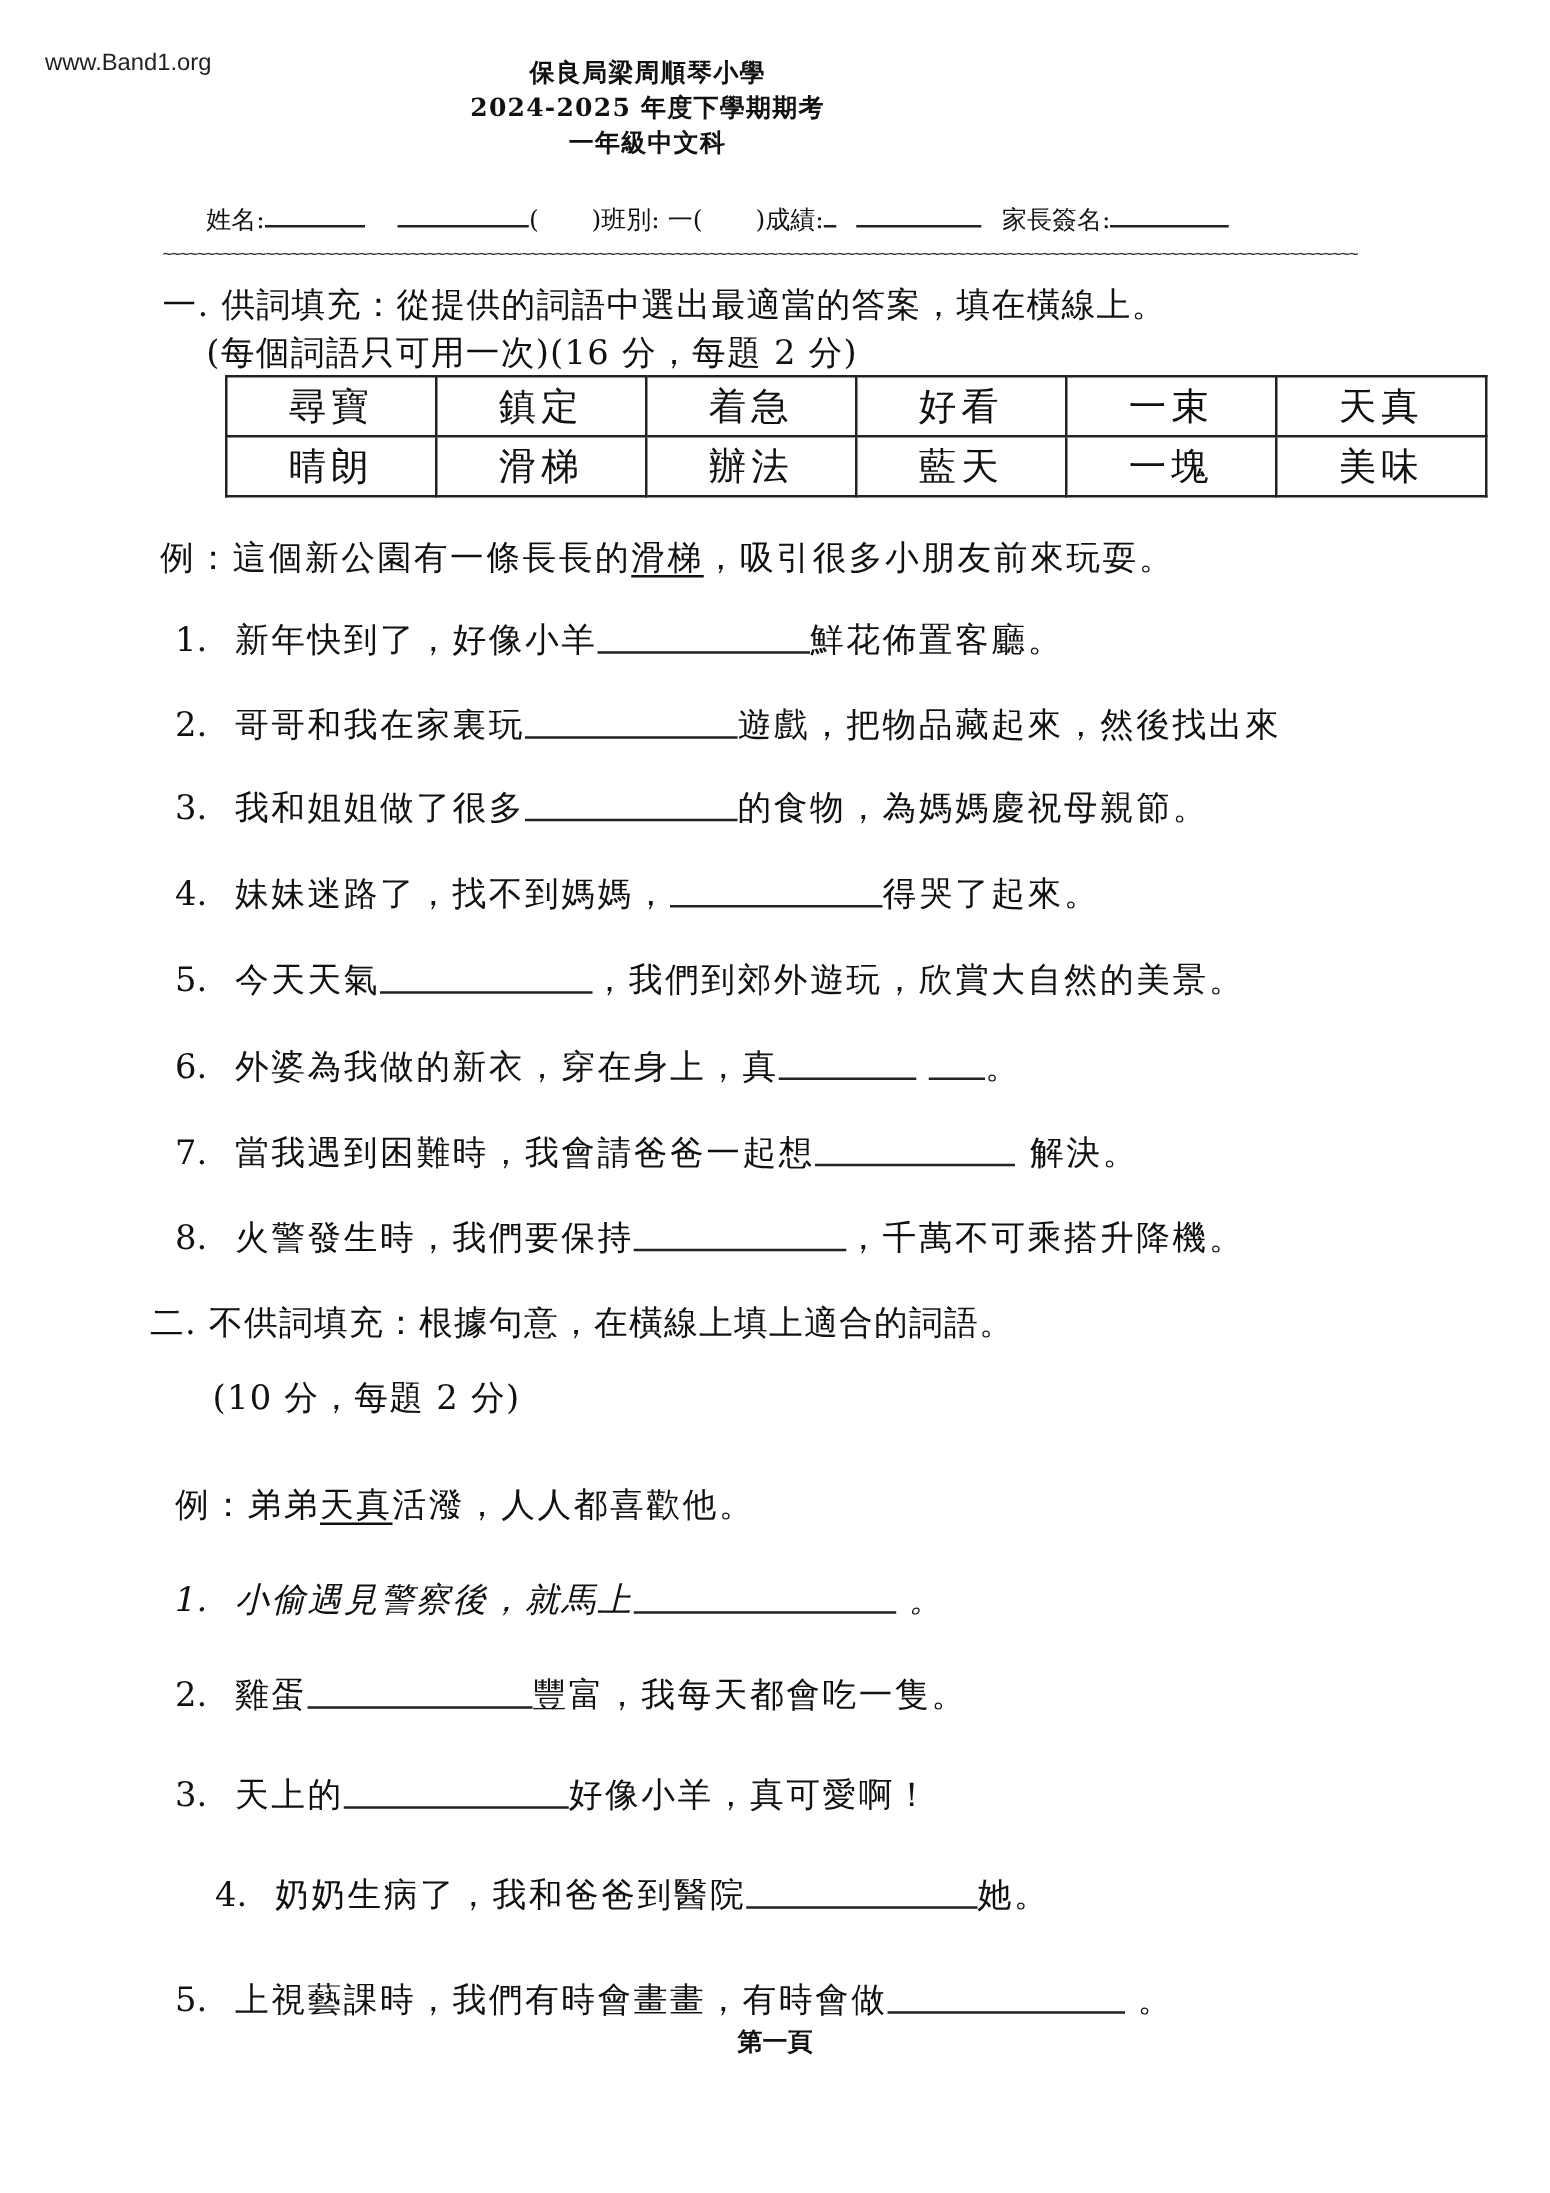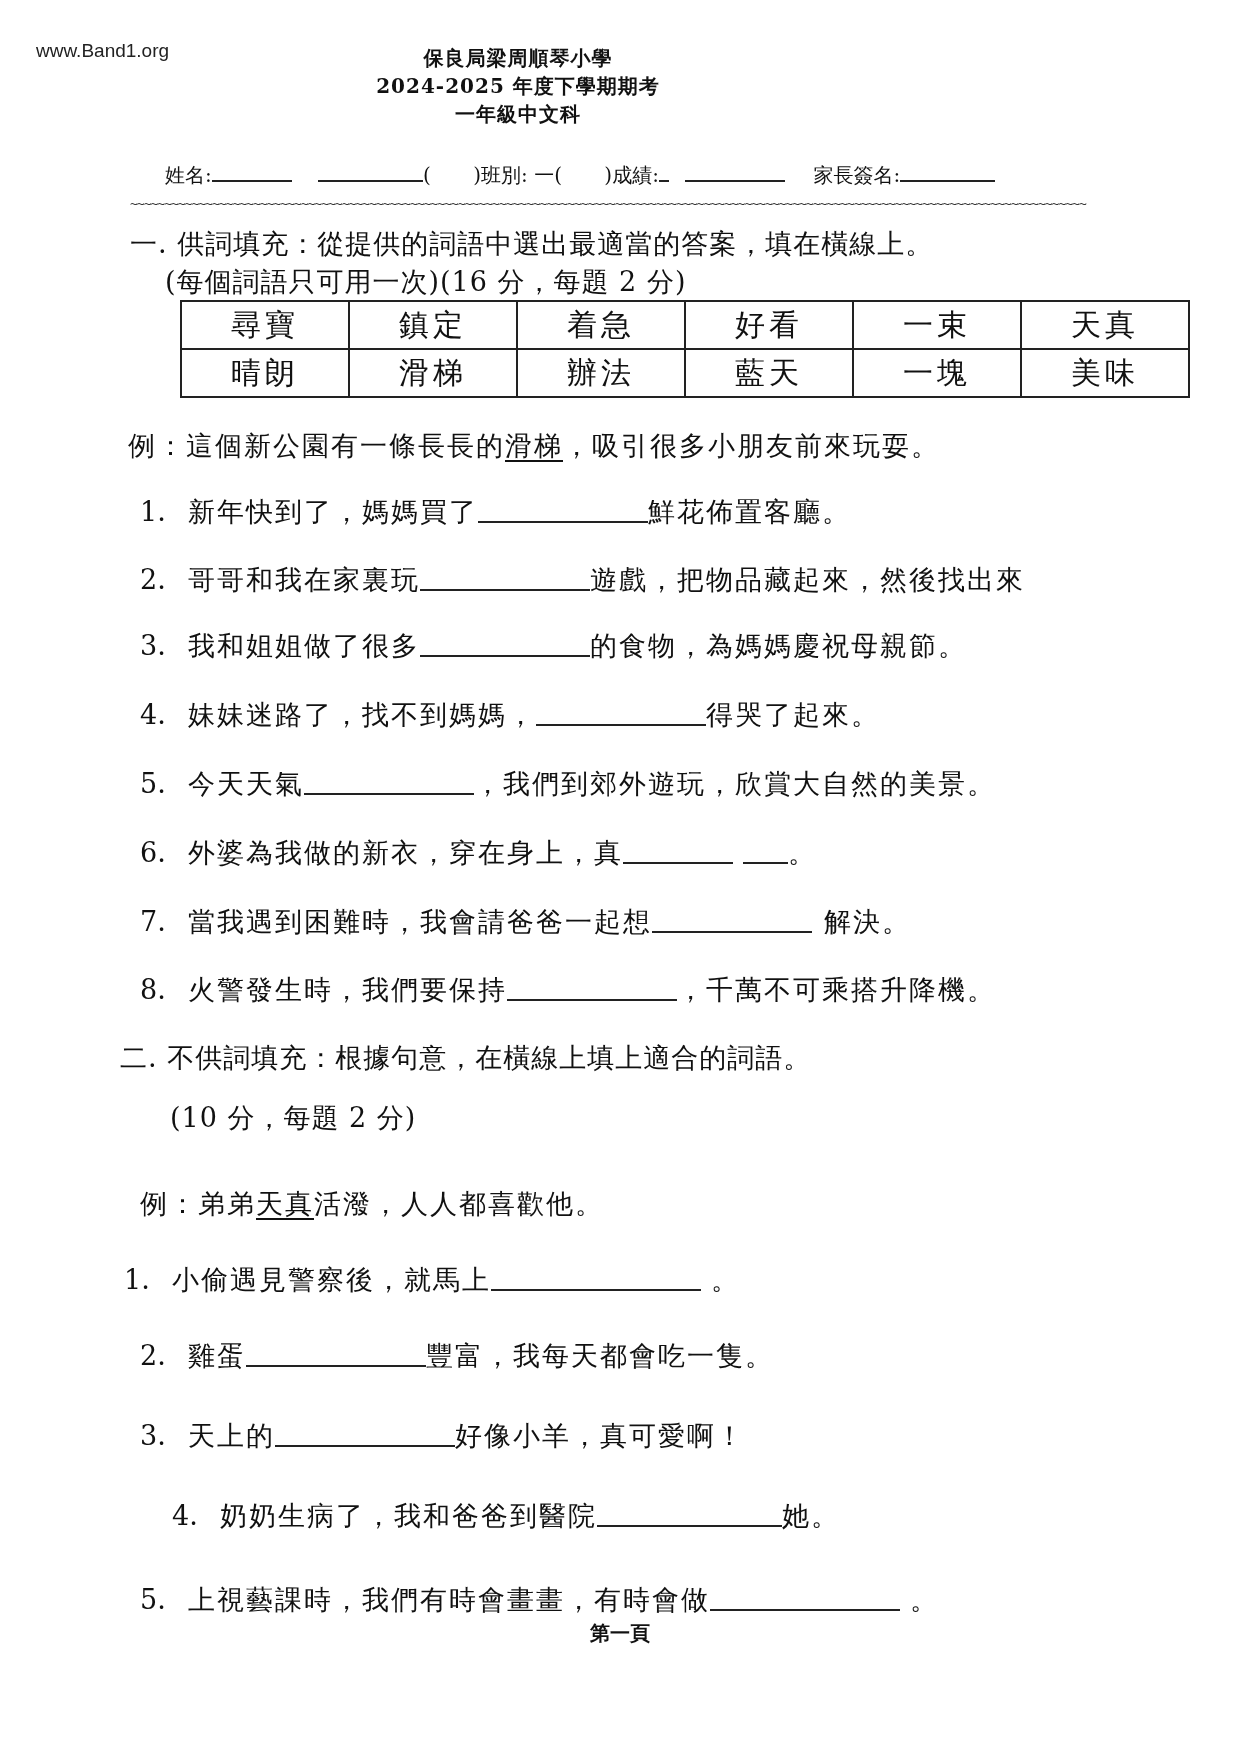--- a/index.html
+++ b/index.html
@@ -50,21 +50,21 @@
   <div>2024-2025 年度下學期期考</div>
   <div>一年級中文科</div>
 </div>
 
 <div class="info-line">
   <span>姓名:</span><span class="blank" style="width:80px"></span>
   <span class="blank" style="width:105px; margin-left:20px"></span><span>(</span>
   <span style="display:inline-block;width:36px"></span><span>)班別: 一(</span>
   <span style="display:inline-block;width:36px"></span><span>)成績:</span><span class="blank" style="width:10px"></span>
   <span class="blank" style="width:100px; margin-left:10px"></span>
-  <span style="margin-left:22px">家長簽名:</span><span class="blank" style="width:95px"></span>
+  <span style="margin-left:10px">家長簽名:</span><span class="blank" style="width:95px"></span>
 </div>
 
 <div class="wave">~~~~~~~~~~~~~~~~~~~~~~~~~~~~~~~~~~~~~~~~~~~~~~~~~~~~~~~~~~~~~~~~~~~~~~~~~~~~~~~~~~~~~~~~~~~~~~~~~~~~~~~~~~~~~~~~~~~~~~~~~~~~~~~~~~~~~~~~~~~~</div>
 
 <div class="sec-title" style="left:130px; top:226px;">一. 供詞填充：從提供的詞語中選出最適當的答案，填在橫線上。</div>
 <div class="sec-sub" style="left:165px; top:264px;">(每個詞語只可用一次)(16 分，每題 2 分)</div>
 
 <table class="words">
   <tbody>
       <tr>
@@ -84,21 +84,21 @@
     <td>美味</td>
   </tr>
 </tbody>
   </table>
 
 <div class="q" style="left:128px; top:428px;">
   <span>例：這個新公園有一條長長的</span><span class="u">滑梯</span><span>，吸引很多小朋友前來玩耍。</span>
 </div>
 
 <div class="q" style="left:140px; top:494px;">
-  <span class="num">1.</span><span>新年快到了，媽媽買了</span><span class="line" style="width:170px"></span><span>鮮花佈置客廳。</span>
+  <span class="num">1.</span><span>新年快到了，好像小羊</span><span class="line" style="width:170px"></span><span>鮮花佈置客廳。</span>
 </div>
 <div class="q" style="left:140px; top:562px; width:980px; overflow:hidden;">
   <span class="num">2.</span><span>哥哥和我在家裏玩</span><span class="line" style="width:170px"></span><span>遊戲，把物品藏起來，然後找出來</span>
 </div>
 <div class="q" style="left:140px; top:628px;">
   <span class="num">3.</span><span>我和姐姐做了很多</span><span class="line" style="width:170px"></span><span>的食物，為媽媽慶祝母親節。</span>
 </div>
 <div class="q" style="left:140px; top:697px;">
   <span class="num">4.</span><span>妹妹迷路了，找不到媽媽，</span><span class="line" style="width:170px"></span><span>得哭了起來。</span>
 </div>
@@ -115,21 +115,21 @@
   <span class="num">8.</span><span>火警發生時，我們要保持</span><span class="line" style="width:170px"></span><span>，千萬不可乘搭升降機。</span>
 </div>
 
 <div class="sec-title" style="left:120px; top:1040px;">二. 不供詞填充：根據句意，在橫線上填上適合的詞語。</div>
 <div class="sec-sub" style="left:170px; top:1100px;">(10 分，每題 2 分)</div>
 
 <div class="q" style="left:140px; top:1186px;">
   <span>例：弟弟</span><span class="u">天真</span><span>活潑，人人都喜歡他。</span>
 </div>
 
-<div class="q" style="left:124px; top:1262px;">
+<div class="q" style="left:140px; top:1262px;font-style:italic;">
   <span class="num">1.</span><span>小偷遇見警察後，就馬上</span><span class="line" style="width:210px; margin-right:10px"></span><span>。</span>
 </div>
 <div class="q" style="left:140px; top:1338px;">
   <span class="num">2.</span><span>雞蛋</span><span class="line" style="width:180px"></span><span>豐富，我每天都會吃一隻。</span>
 </div>
 <div class="q" style="left:140px; top:1418px;">
   <span class="num">3.</span><span>天上的</span><span class="line" style="width:180px"></span><span>好像小羊，真可愛啊！</span>
 </div>
 <div class="q" style="left:140px; top:1498px;margin-left:32px;">
   <span class="num">4.</span><span>奶奶生病了，我和爸爸到醫院</span><span class="line" style="width:185px"></span><span>她。</span>

